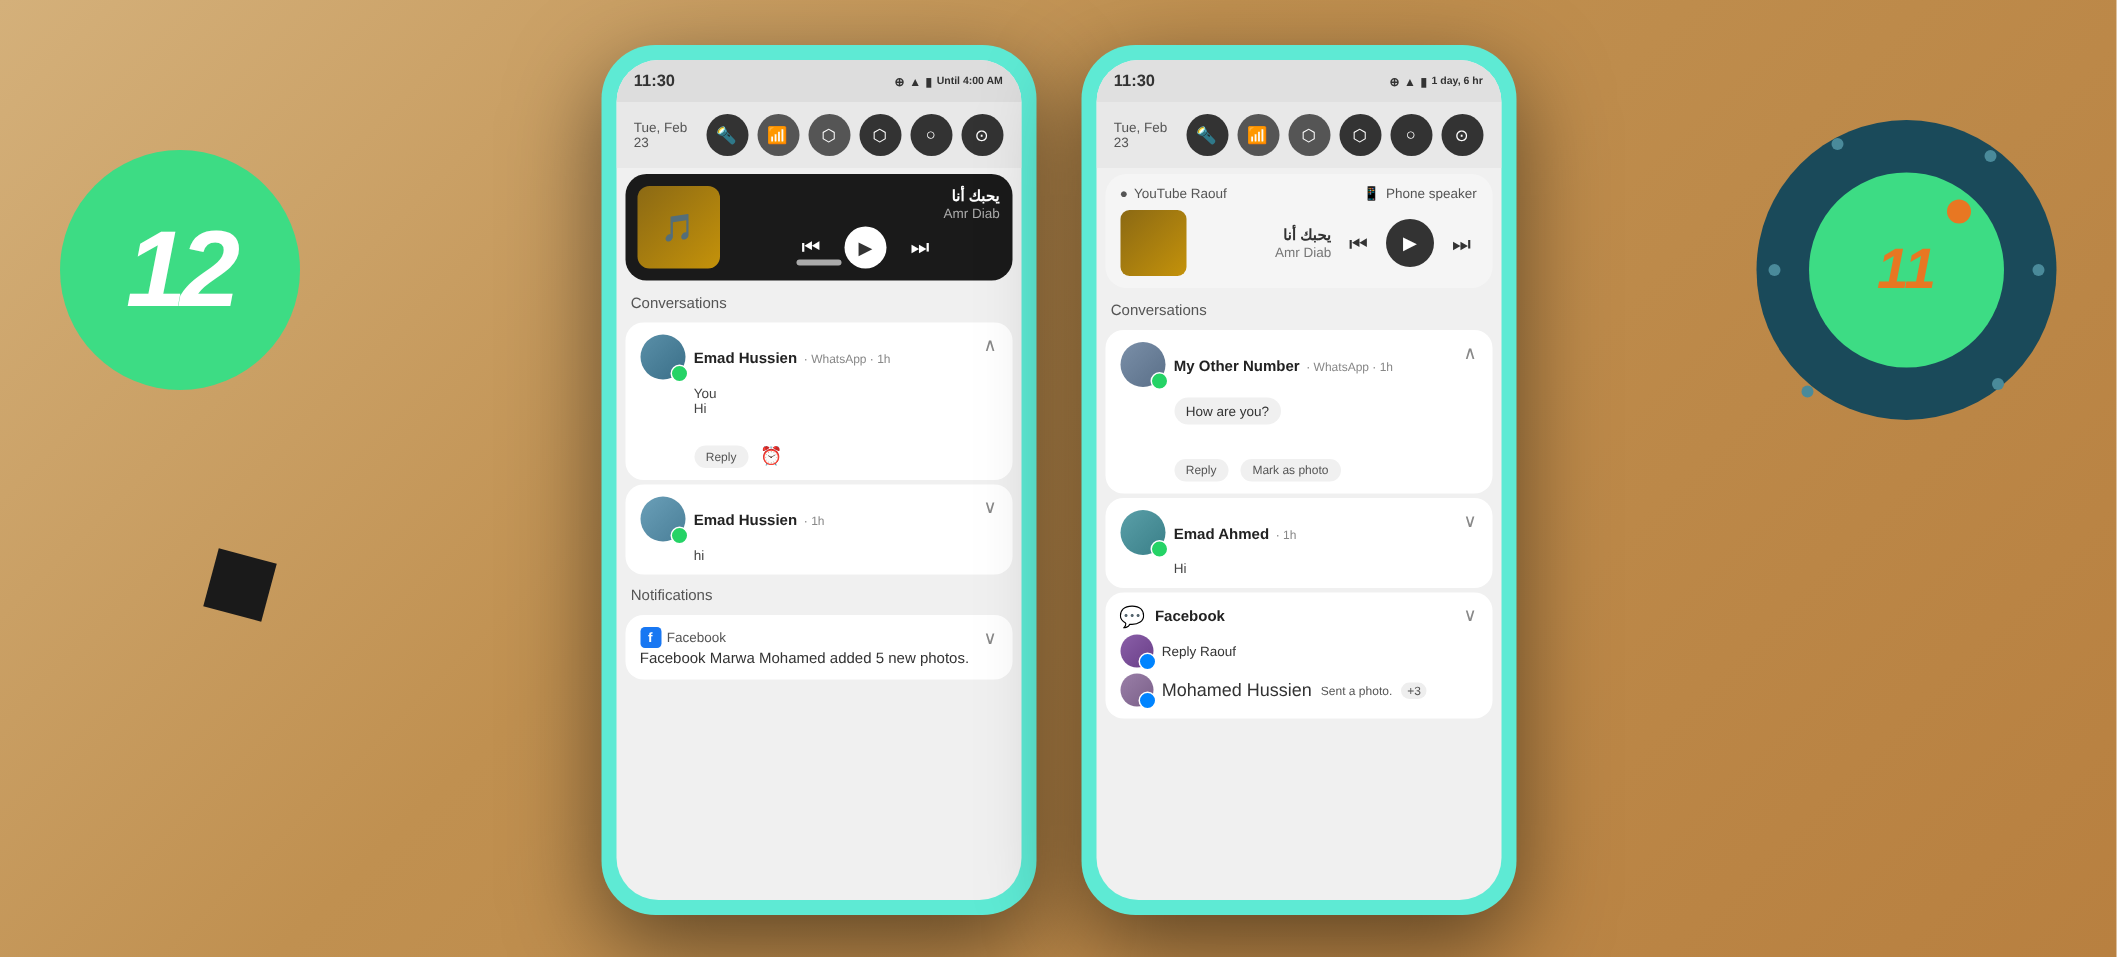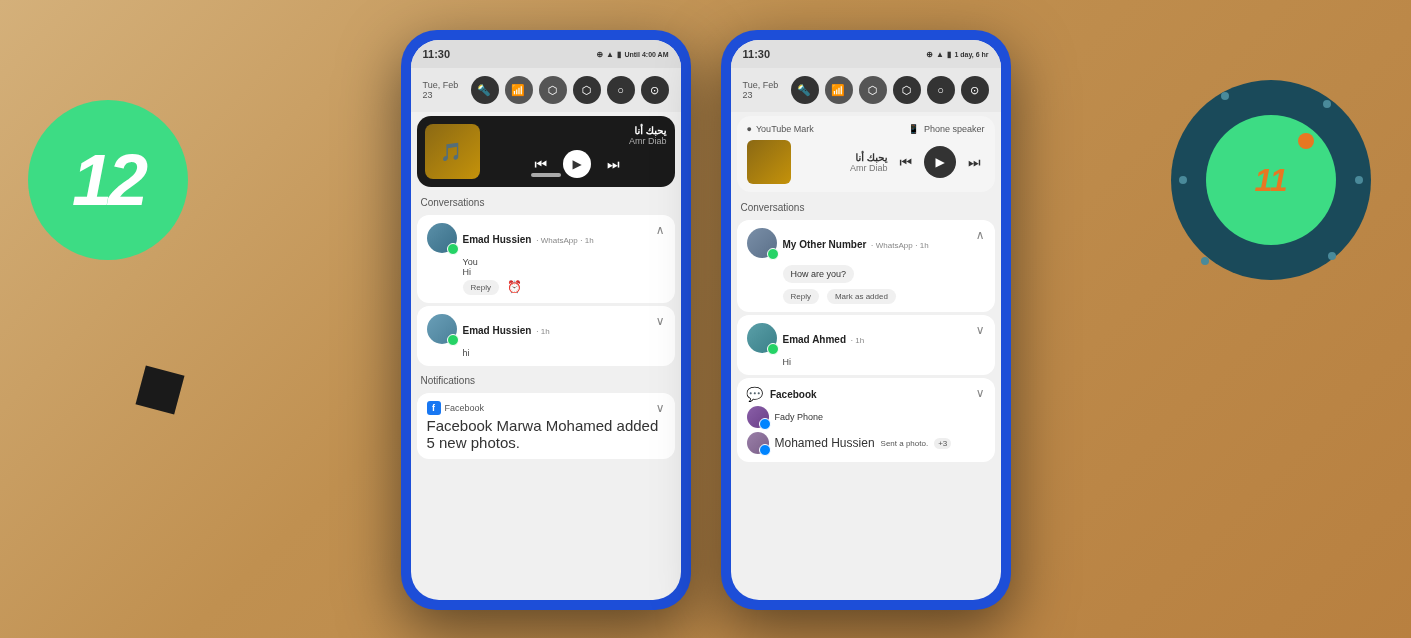--- a/index.html
+++ b/index.html
@@ -9,21 +9,21 @@
       background-color: #c8a96e;
       background: linear-gradient(135deg, #d4b07a 0%, #c09050 40%, #b88040 100%);
       font-family: 'Segoe UI', Arial, sans-serif;
       overflow: hidden;
       position: relative;
     }
 
     
     .android12-logo {
       position: absolute;
-      left: 28px;
+      left: 40px;
       top: 100px;
       width: 160px;
       height: 160px;
     }
     .android12-circle {
       width: 160px;
       height: 160px;
       background: #3ddc84;
       border-radius: 50%;
       display: flex;
@@ -73,21 +73,21 @@
       height: 130px;
       background: #3ddc84;
       border-radius: 50%;
       display: flex;
       align-items: center;
       justify-content: center;
       position: relative;
     }
     .android11-number {
       color: #e87722;
-      font-size: 32px;
+      font-size: 38px;
       font-weight: 900;
       font-style: italic;
     }
     .android11-dot {
       position: absolute;
       width: 16px;
       height: 16px;
       background: #e87722;
       border-radius: 50%;
       top: 18px;
@@ -110,21 +110,21 @@
       top: 30px;
       display: flex;
       gap: 30px;
       align-items: flex-start;
     }
 
     
     .phone {
       width: 290px;
       height: 580px;
-      background: #1d4ed8;
+      background: #5eead4;
       border-radius: 36px;
       padding: 10px;
       position: relative;
       box-shadow: 0 20px 60px rgba(0,0,0,0.5);
     }
     .phone-screen {
       width: 100%;
       height: 100%;
       border-radius: 28px;
       overflow: hidden;
@@ -313,21 +313,21 @@
       background: #f0f0f0;
       border-radius: 12px;
       padding: 4px 8px;
       font-size: 9px;
       color: #333;
       margin: 3px 0;
     }
     .conv-actions {
       display: flex;
       gap: 8px;
-      margin-top: 3px;
+      margin-top: 20px;
       margin-left: 36px;
     }
     .conv-action-btn {
       background: #f0f0f0;
       border-radius: 12px;
       padding: 3px 8px;
       font-size: 8px;
       color: #555;
     }
     .expand-btn { font-size: 12px; color: #888; }
@@ -350,21 +350,21 @@
       height: 14px;
       background: #1877f2;
       border-radius: 3px;
       display: flex;
       align-items: center;
       justify-content: center;
       color: white;
       font-size: 9px;
       font-weight: 700;
     }
-    .notif-text { font-size: 15px; color: #333; margin-top: 2px; }
+    .notif-text { font-size: 10px; color: #333; margin-top: 2px; }
 
     
     .scroll-indicator {
       width: 40px;
       height: 4px;
       background: #aaa;
       border-radius: 2px;
       margin: 4px auto;
     }
 
@@ -522,21 +522,21 @@
             <div class="qs-btn">⬡</div>
             <div class="qs-btn">○</div>
             <div class="qs-btn">⊙</div>
           </div>
         </div>
 
         <div class="media-player-11">
           <div class="media-header-11">
             <div class="media-source">
               <span>●</span>
-              <span>YouTube Mark</span>
+              <span>YouTube Raouf</span>
             </div>
             <div class="media-source">
               <span>📱</span>
               <span>Phone speaker</span>
             </div>
           </div>
           <div class="media-body-11">
             <div class="album-art-11"></div>
             <div style="flex:1;">
               <div style="font-size:10px;font-weight:600;text-align:right;">يحبك أنا</div>
@@ -563,21 +563,21 @@
                 <span class="conv-meta"> · WhatsApp · 1h</span>
               </div>
             </div>
             <span class="expand-btn">∧</span>
           </div>
           <div style="margin-left:36px;">
             <span class="conv-message-bubble">How are you?</span>
           </div>
           <div class="conv-actions">
             <div class="conv-action-btn">Reply</div>
-            <div class="conv-action-btn">Mark as added</div>
+            <div class="conv-action-btn">Mark as photo</div>
           </div>
         </div>
 
         <div class="conversation-item">
           <div class="conv-header">
             <div class="conv-header-left">
               <div class="avatar" style="background:linear-gradient(135deg,#5a9fa8,#3a7f88);">
                 <div class="avatar-badge"></div>
               </div>
               <div>
@@ -595,21 +595,21 @@
             <div class="conv-header-left">
               <span style="font-size:14px;color:#0084ff;">💬</span>
               <span class="conv-name">Facebook</span>
             </div>
             <span class="expand-btn">∨</span>
           </div>
           <div style="display:flex;align-items:center;gap:6px;margin-top:4px;">
             <div class="avatar" style="width:22px;height:22px;background:linear-gradient(135deg,#8a5fa8,#6a3f88);">
               <div class="avatar-badge-messenger"></div>
             </div>
-            <span style="font-size:9px;color:#333;">Fady Phone</span>
+            <span style="font-size:9px;color:#333;">Reply Raouf</span>
           </div>
           <div style="display:flex;align-items:center;gap:6px;margin-top:4px;">
             <div class="avatar" style="width:22px;height:22px;background:linear-gradient(135deg,#9a7fa8,#7a5f88);">
               <div class="avatar-badge-messenger"></div>
             </div>
             <span style="font-size:12px;color:#333;">Mohamed Hussien</span>
             <span style="font-size:8px;color:#555;">Sent a photo.</span>
             <span style="font-size:8px;color:#555;background:#eee;border-radius:8px;padding:1px 4px;">+3</span>
           </div>
         </div>

